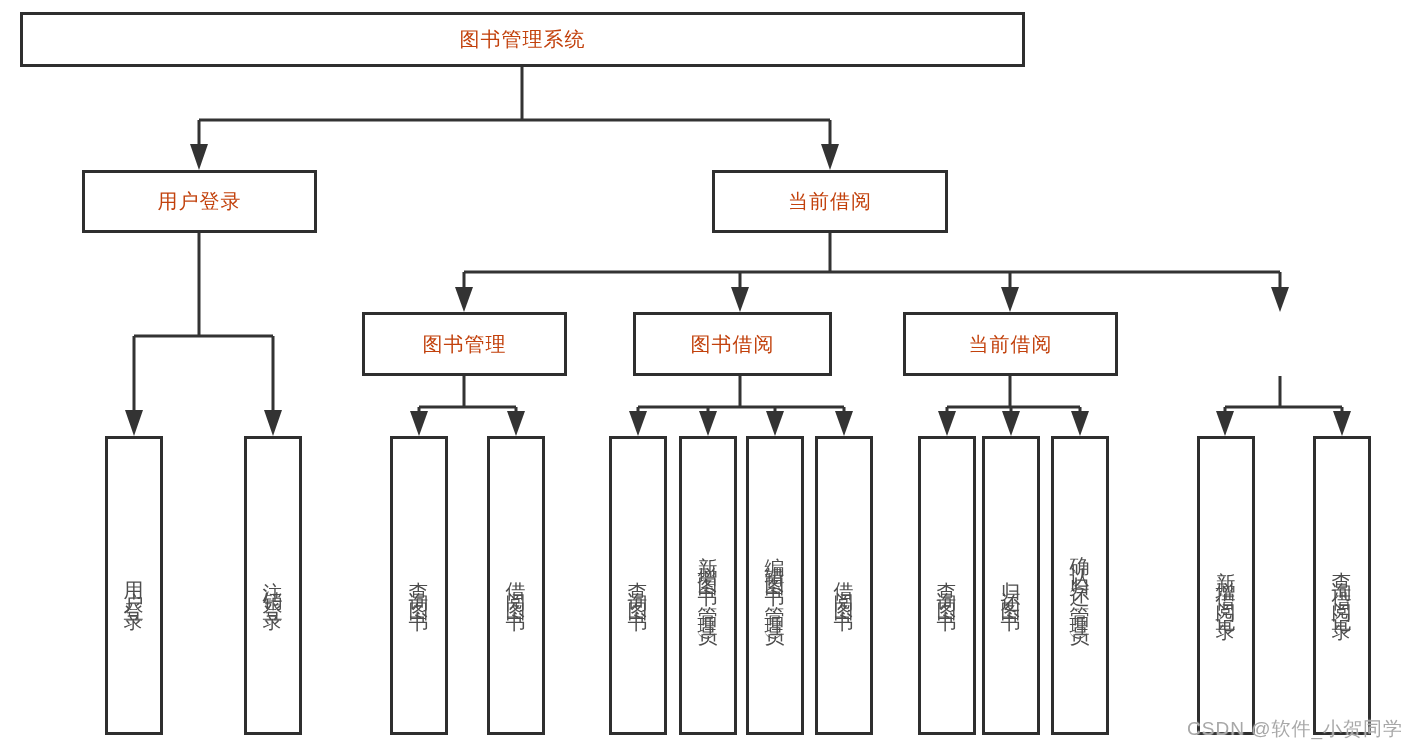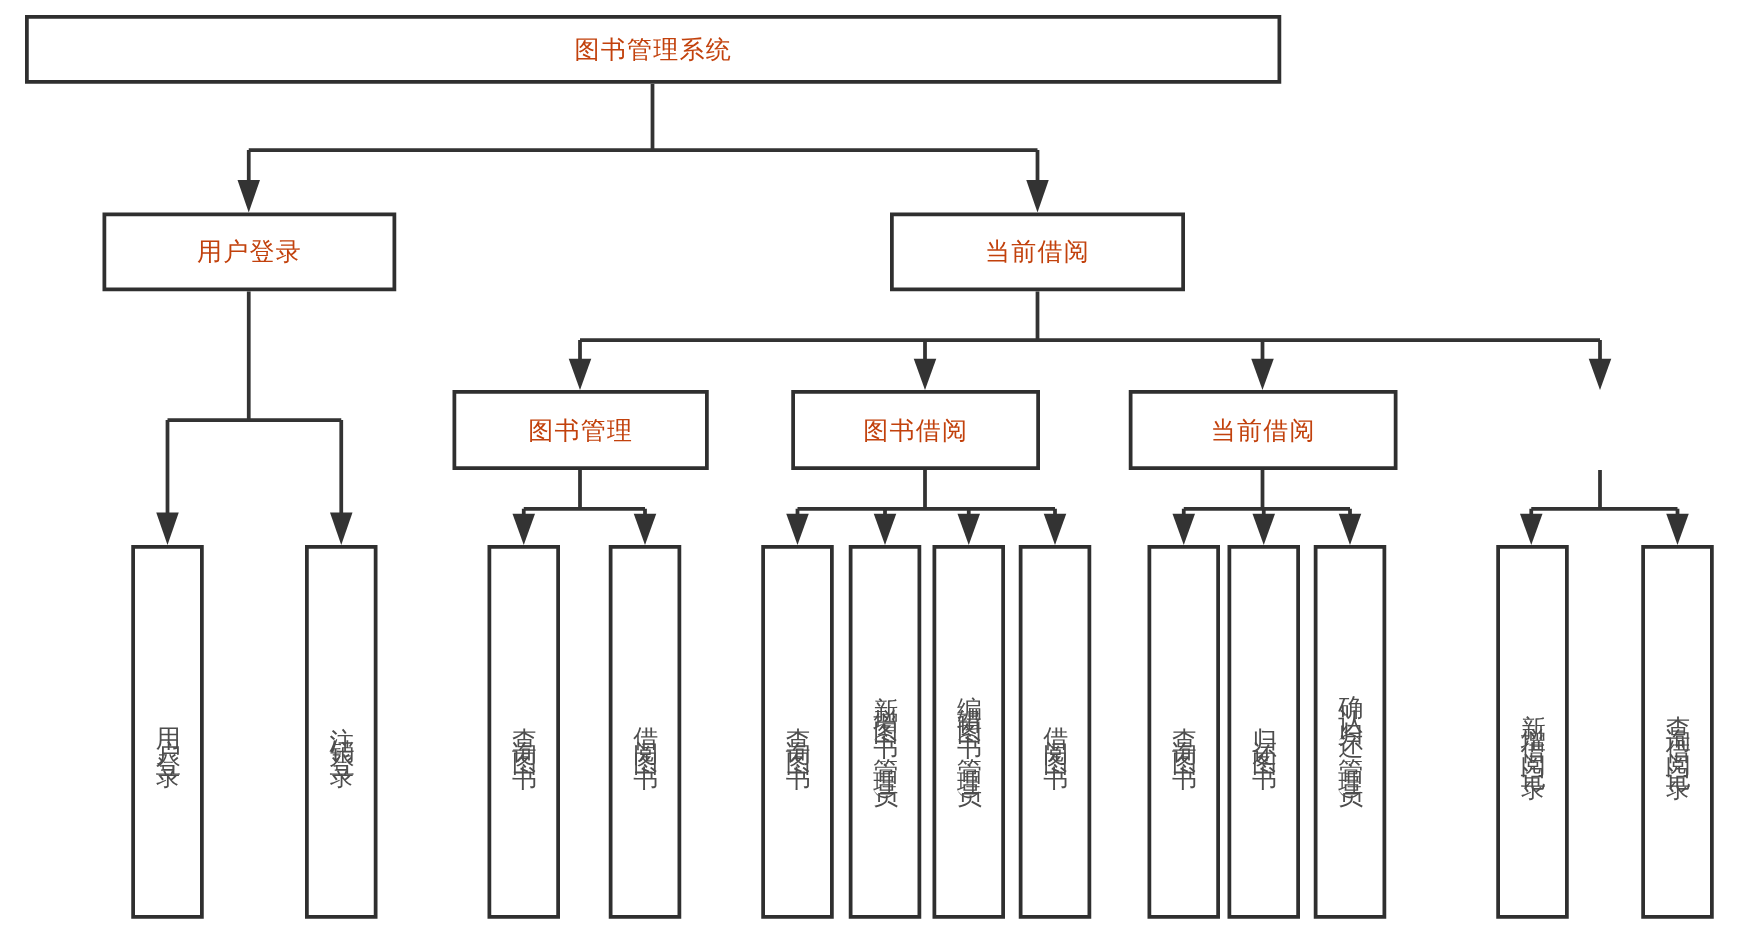--- a/index.html
+++ b/index.html
@@ -172,14 +172,15 @@
     <span class="vlbl">确认归还（管理员）</span>
   </div>
 
   <div class="box vbox" style="left:1197px;top:436px">
     <span class="vlbl">新增借阅记录</span>
   </div>
   <div class="box vbox" style="left:1313px;top:436px">
     <span class="vlbl">查询借阅记录</span>
   </div>
 
+  <div class="watermark">CSDN @软件_小贺同学</div>
 
 </div>
 
 </body></html>

